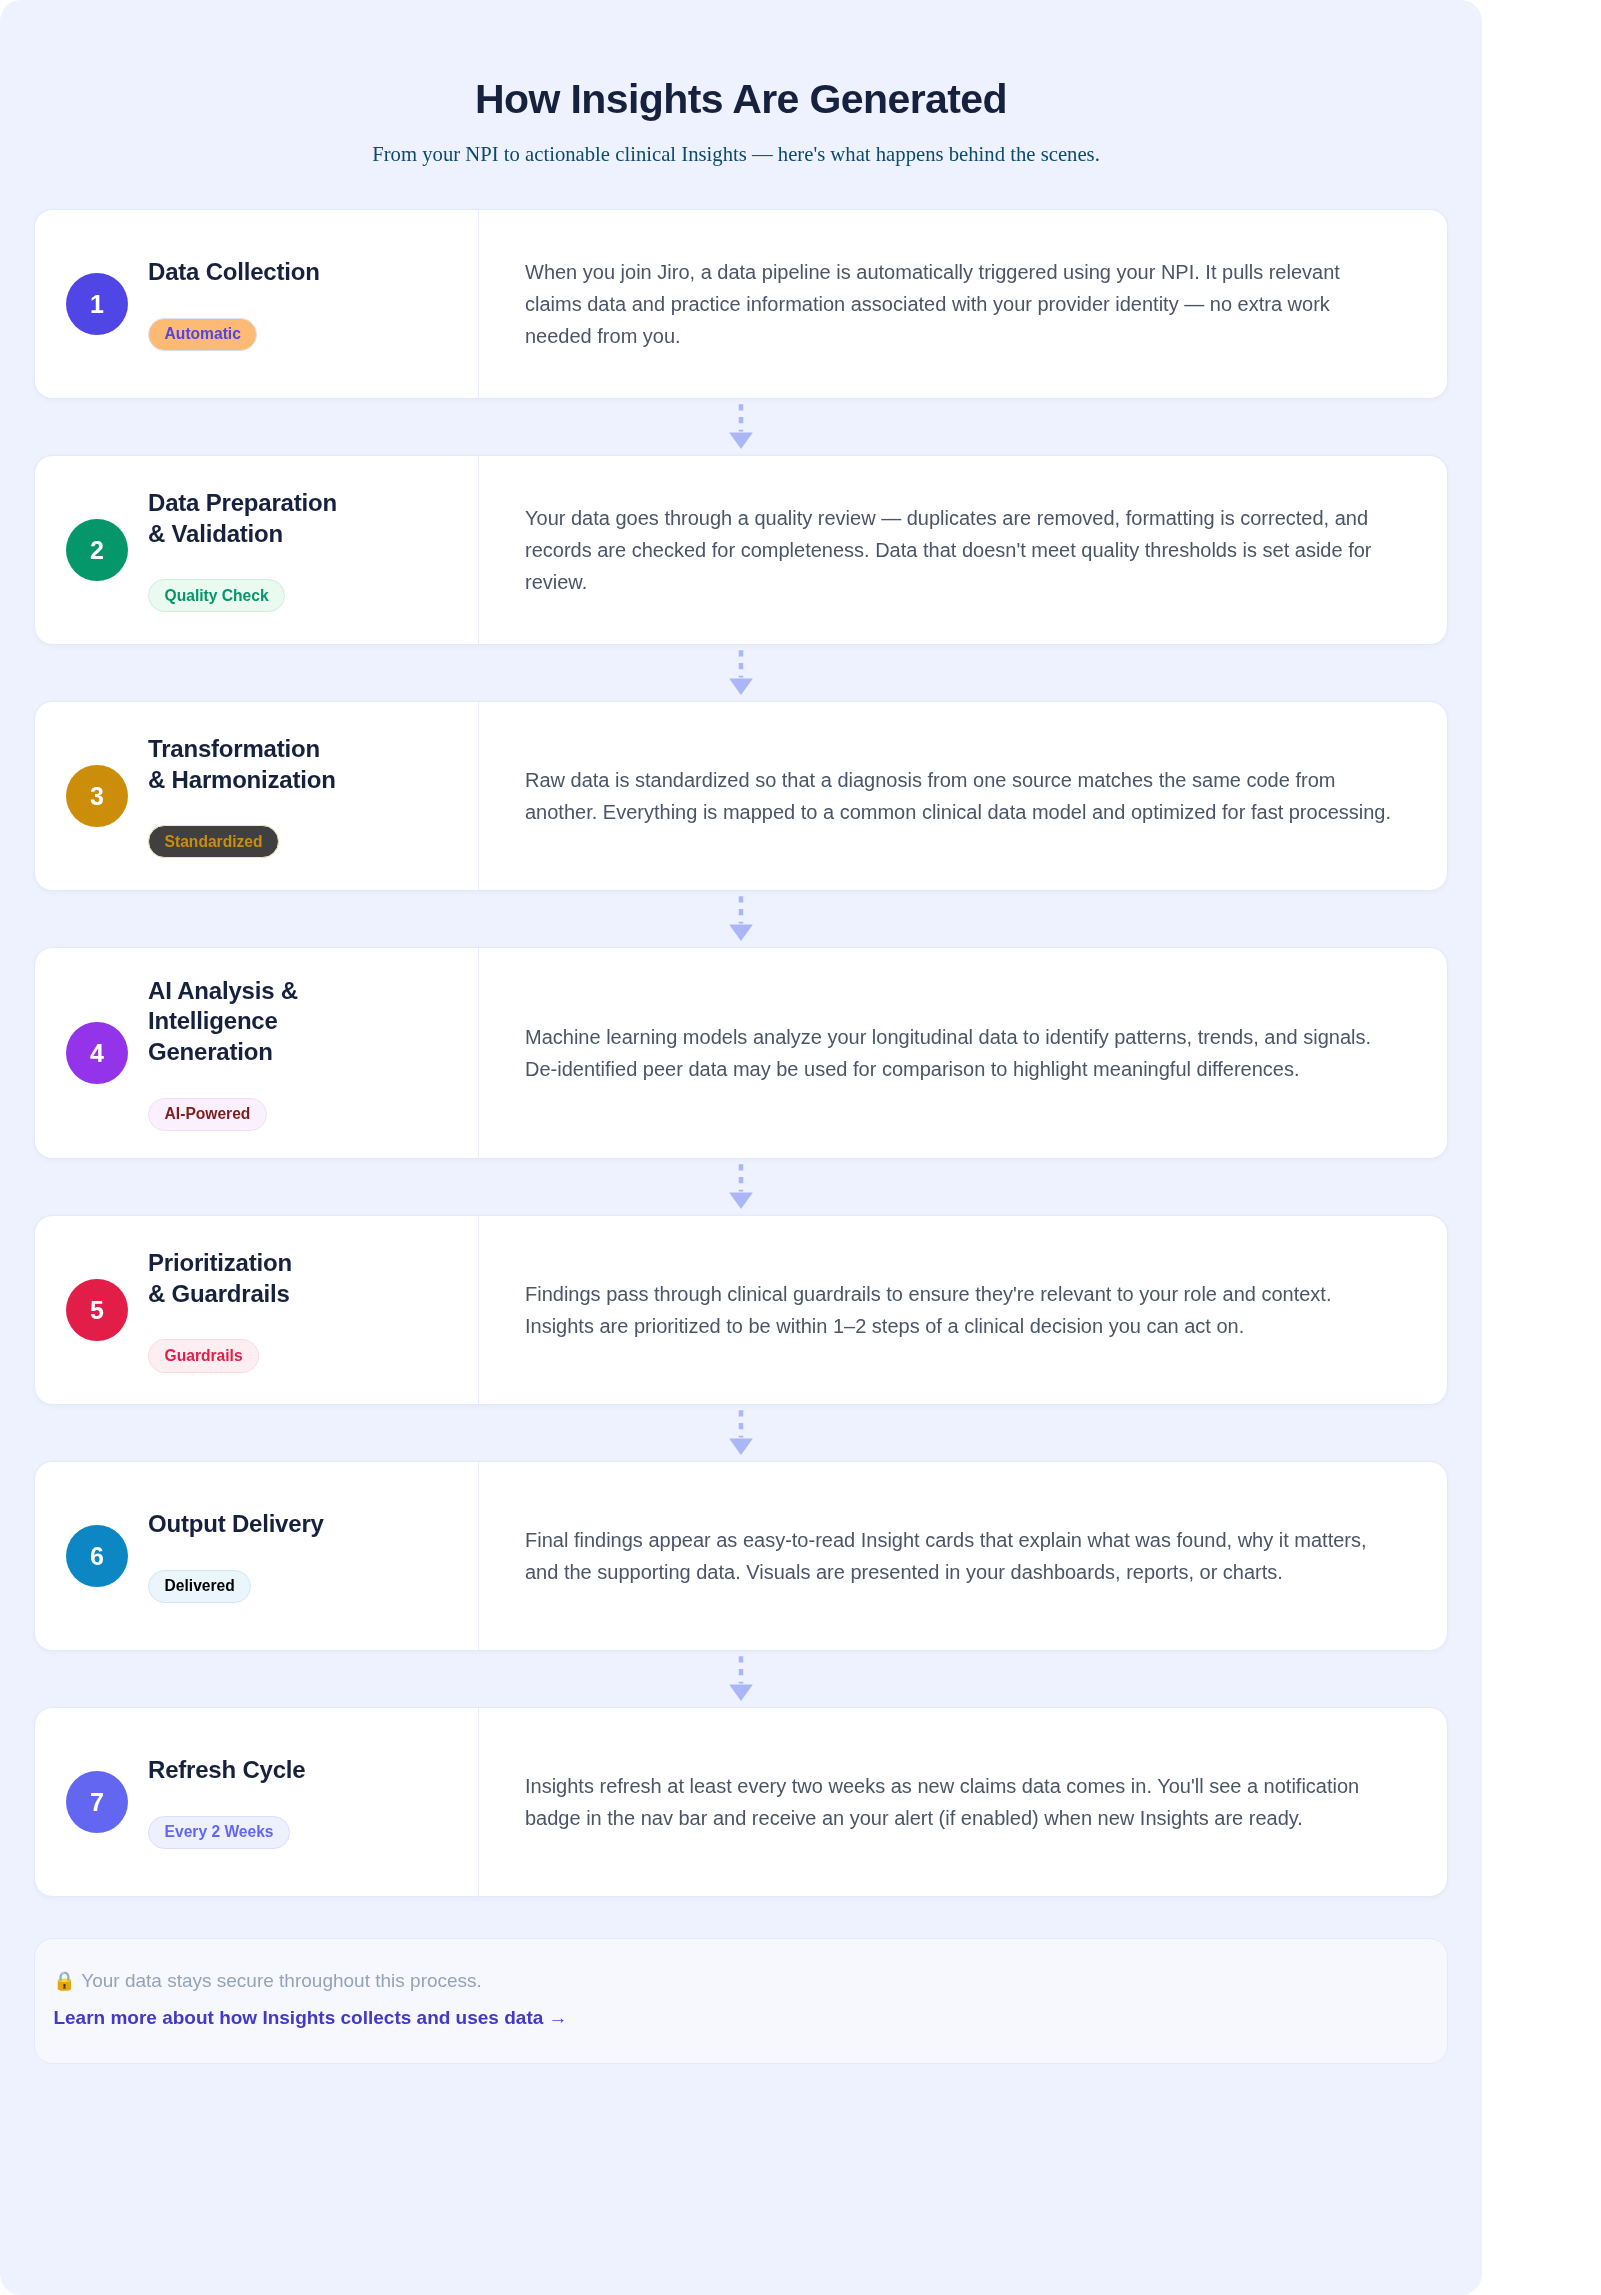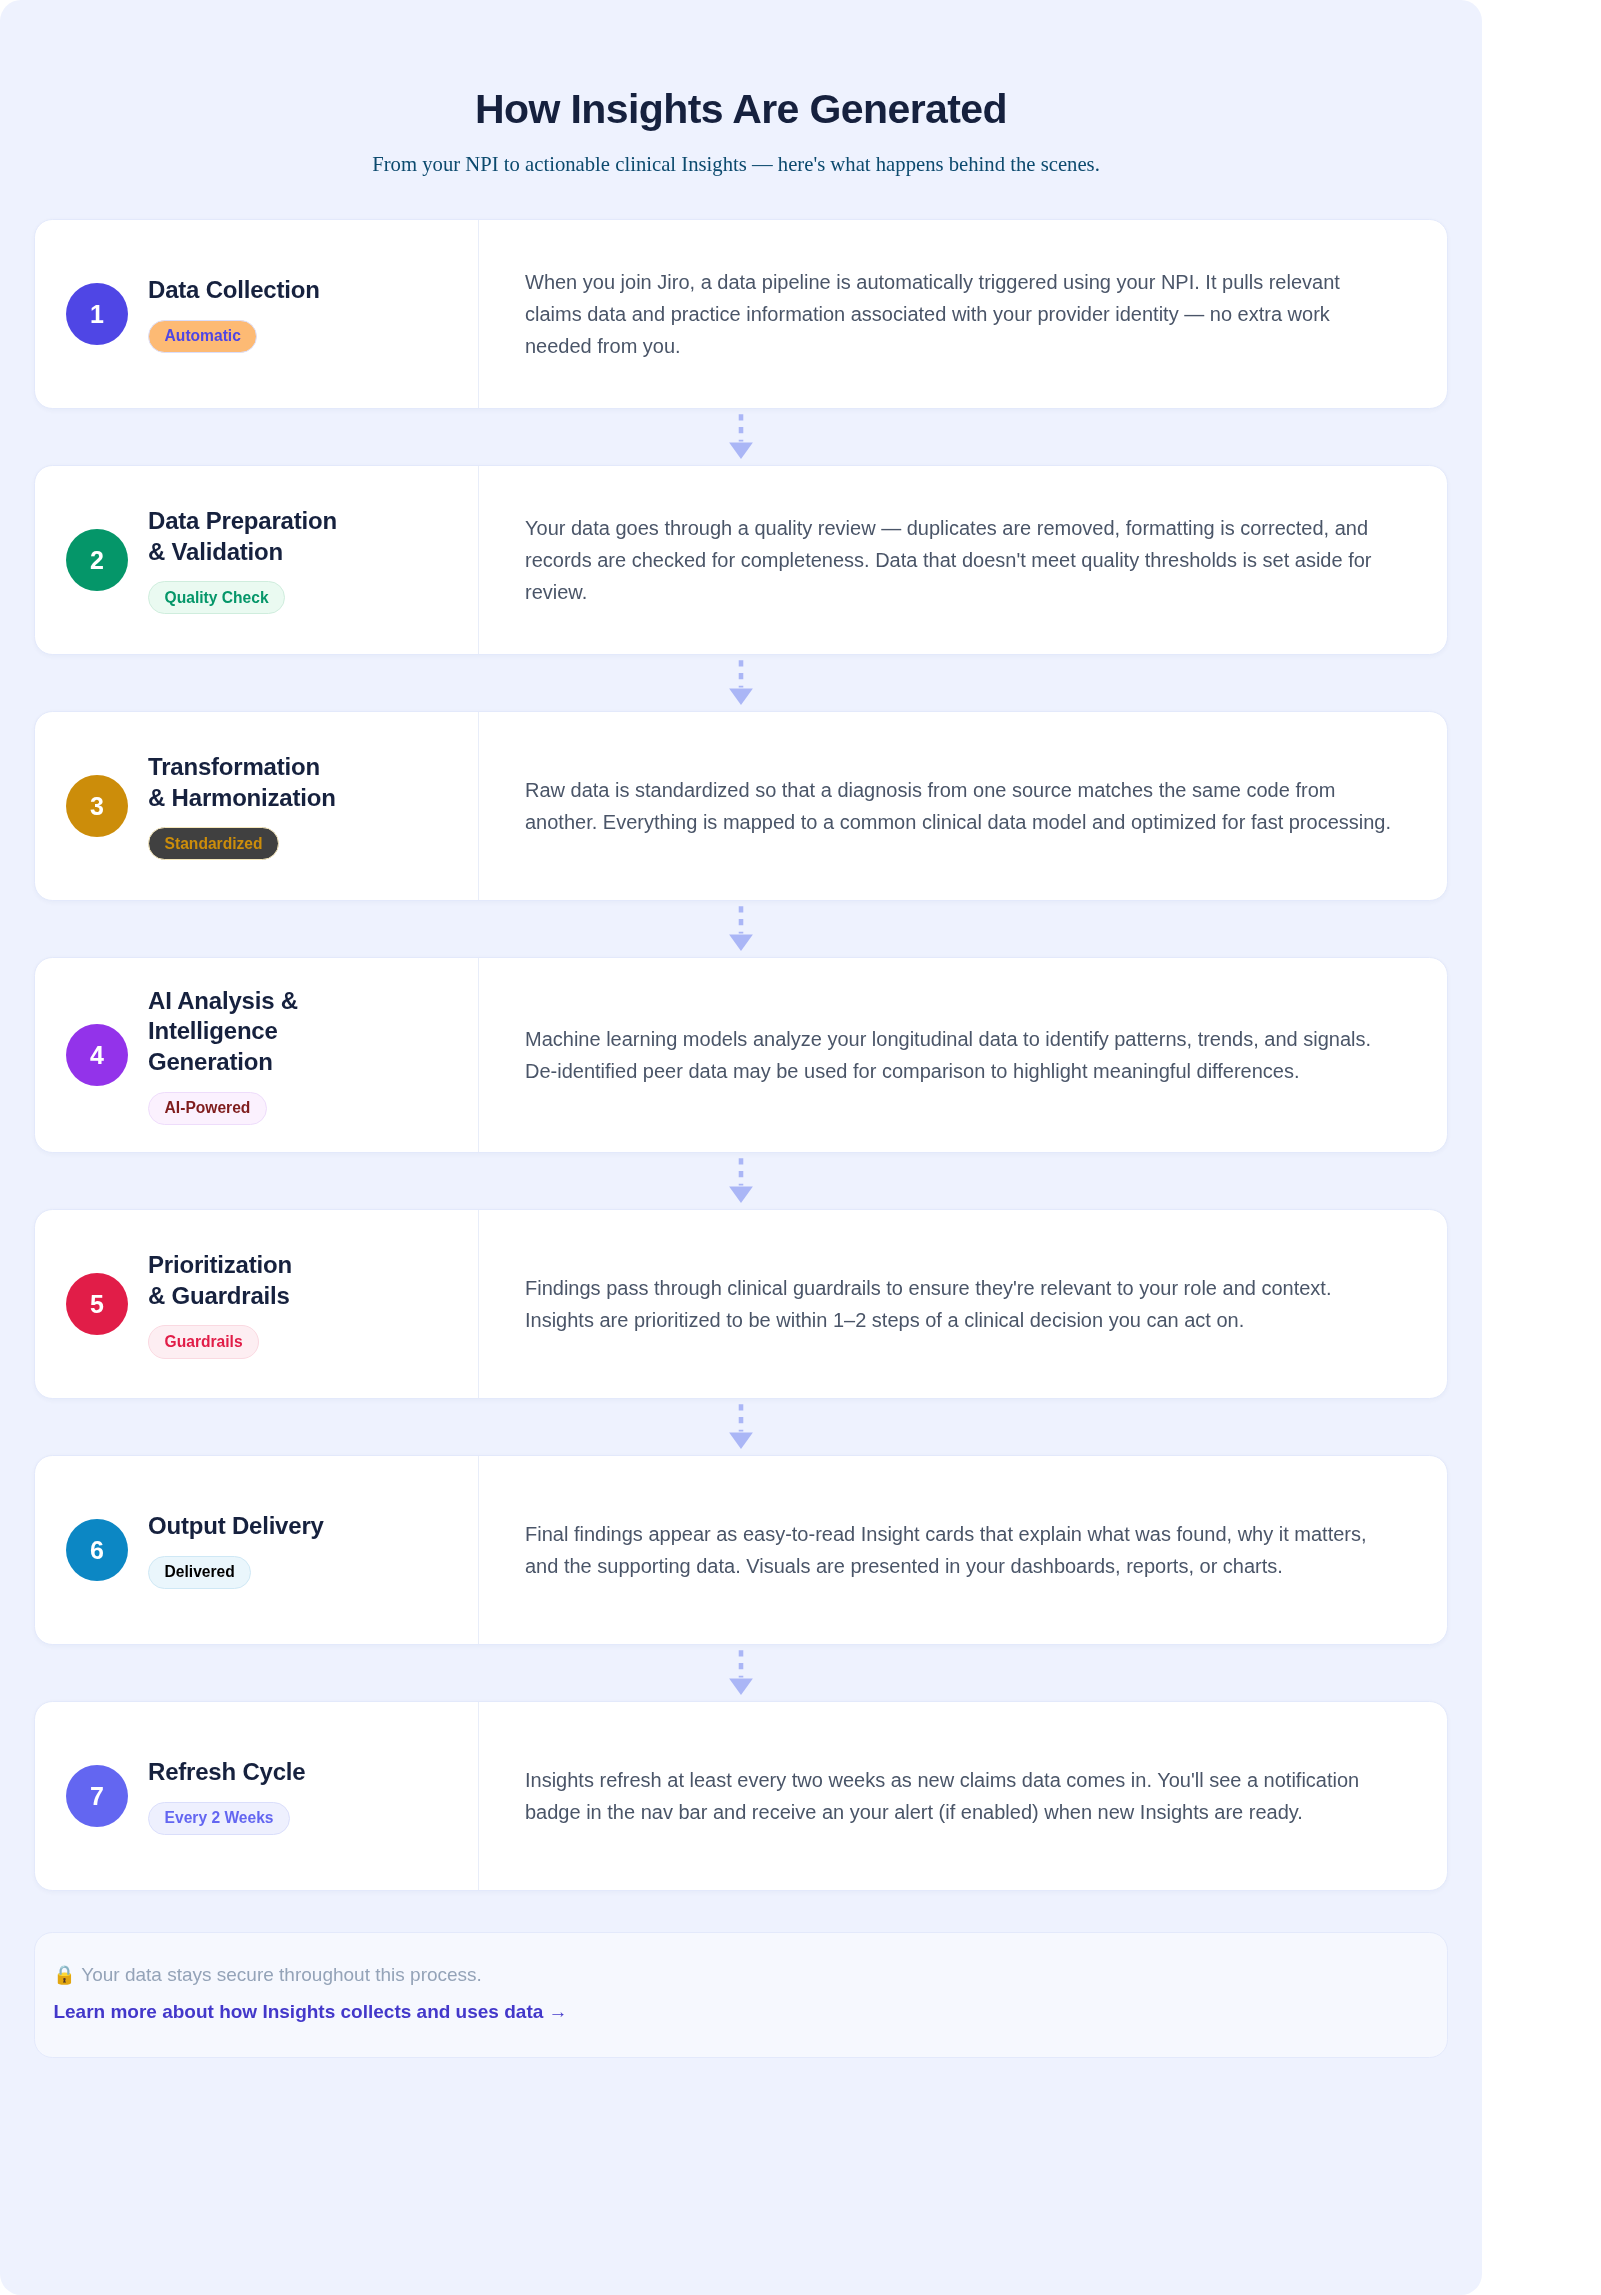--- a/index.html
+++ b/index.html
@@ -15,21 +15,21 @@
   }
 
   #page {
     position: relative;
     width: 1482px;
     height: 2295px;
     box-sizing: border-box;
     background: #eef2fe;
     border-radius: 21px;
     overflow: hidden;
-    padding: 14px;
+    padding: 4px;
   }
 
   
   .header {
     text-align: center;
     padding-top: 73px;
   }
   .page-title {
     font-size: 41px;
     line-height: 1.08;
@@ -89,21 +89,21 @@
     color: #ffffff;
     font-size: 25px;
     font-weight: 700;
     line-height: 1;
   }
 
   .step-left-text {
     display: flex;
     flex-direction: column;
     align-items: flex-start;
-    gap: 0;
+    gap: 16px;
   }
 
   .step-title {
     font-size: 24px;
     line-height: 1.28;
     font-weight: 700;
     color: #16213e;
     letter-spacing: -0.2px;
     white-space: pre-line;
     margin: 0;

